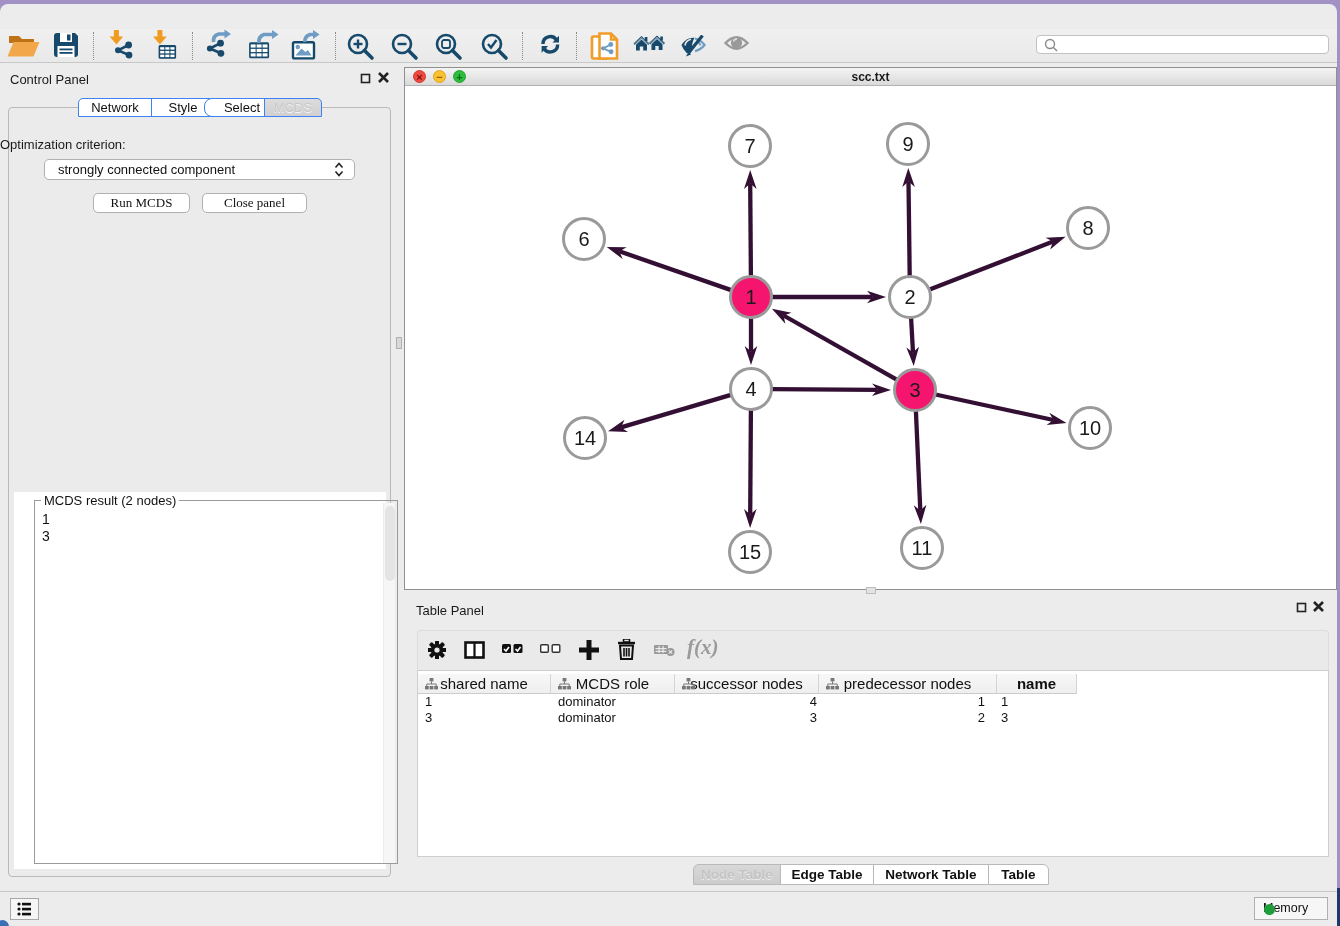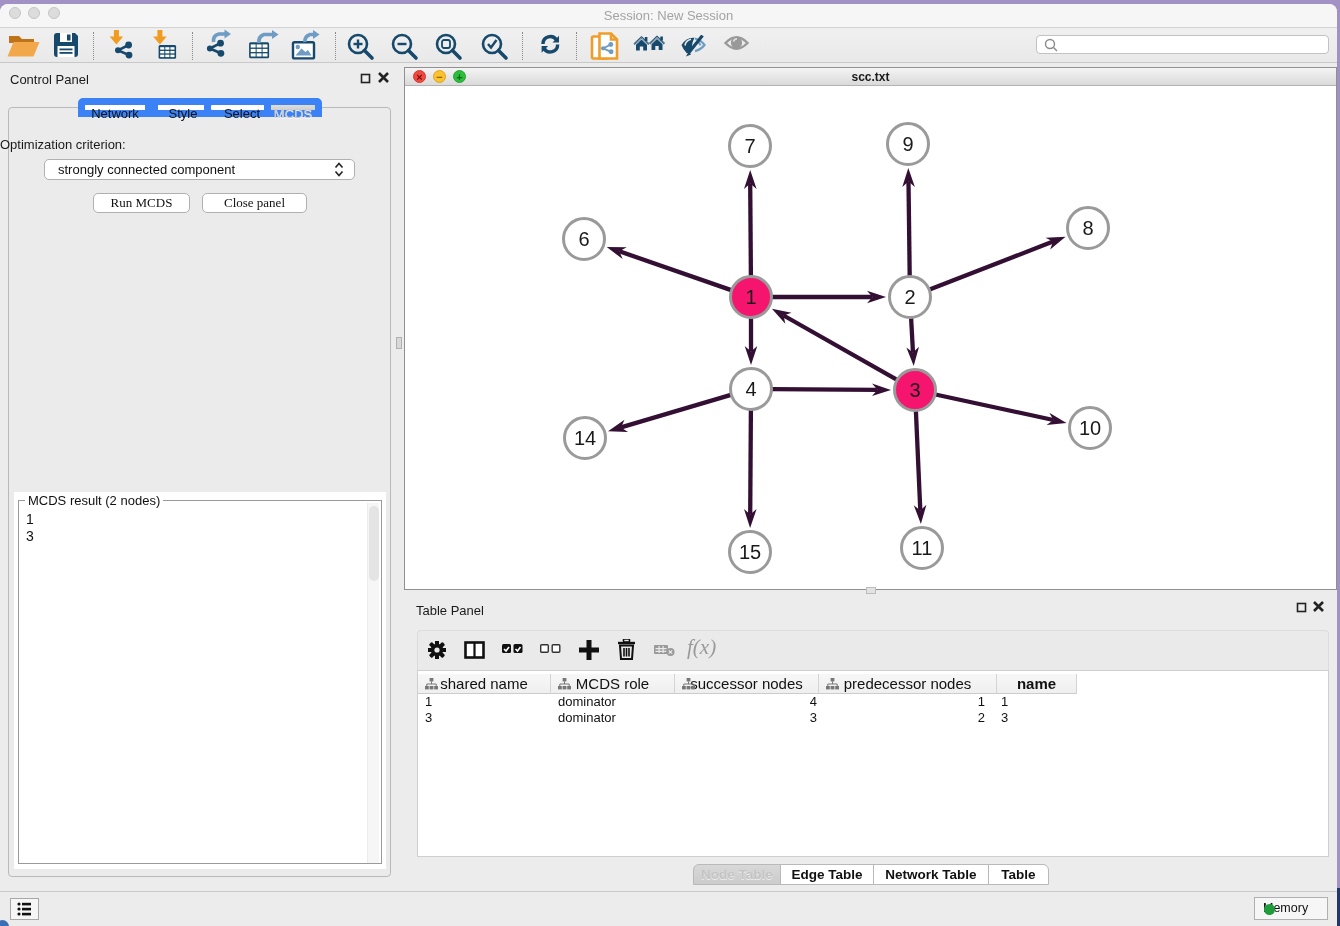--- a/index.html
+++ b/index.html
@@ -9,27 +9,27 @@
 #appwin { position:absolute; left:0; top:4px; width:1337px; height:922px; background:#ececec; border-radius:8px 8px 0 0; }
 #titlebar { position:absolute; left:0; top:0; width:1337px; height:24px; background:#f6f6f6; border-radius:8px 8px 0 0; border-bottom:1px solid #d4d4d4; }
 .tl { position:absolute; top:3px; width:12px; height:12px; border-radius:50%; background:#dcdcdc; border:1px solid #c6c6c6; }
 #apptitle { position:absolute; top:4px; left:0; width:100%; text-align:center; font-size:13px; color:#a3a3a3; }
 #toolbar { position:absolute; left:0; top:25px; width:1337px; height:34px; background:linear-gradient(#f0f0f0,#e9e9e9); border-bottom:1px solid #c8c8c8; }
 .tsep { position:absolute; top:3px; height:28px; width:0; border-left:1px dotted #8a8a8a; }
 #searchbox { position:absolute; left:1036px; top:6px; width:293px; height:19px; background:#fff; border:1px solid #c2c2c2; border-radius:4px; }
 
 #cp-title { position:absolute; left:10px; top:68px; font-size:13px; color:#1a1a1a; }
 #cp-tabpane { position:absolute; left:8px; top:103px; width:383px; height:770px; border:1px solid #b9b9b9; border-radius:4px; background:#ebebeb; }
-.tab { position:absolute; top:94px; height:19px; background:#fff; border:7px solid #3b82f6; font-size:13px; text-align:center; line-height:18px; color:#111; }
+.tab { position:absolute; top:94px; height:19px; background:#fff; border:1px solid #3b82f6; font-size:13px; text-align:center; line-height:18px; color:#111; }
 .tabsel { background:linear-gradient(#dcdcdc,#d0d0d0); color:#c8c8c8; text-shadow:0 1px 0 #f5f5f5; }
 #optlabel { position:absolute; left:0; top:133px; width:400px; text-align:left; font-size:13px; color:#1a1a1a; }
 #combo { position:absolute; left:44px; top:155px; width:311px; height:21px; background:#fff; border:1px solid #b0b0b0; border-radius:5px; font-size:13px; line-height:19px; padding-left:13px; color:#111; }
 .btn { position:absolute; top:189px; height:20px; background:#fff; border:1px solid #b0b0b0; border-radius:5px; font-size:13px; text-align:center; line-height:18px; color:#111;font-family:Liberation Serif, serif; }
 #resultwrap { position:absolute; left:14px; top:488px; width:372px; height:377px; background:#fff; }
-#resultbox { position:absolute; left:4px; top:8px; width:364px; height:364px; border:1px solid #9a9a9a;padding-left:44px; }
+#resultbox { position:absolute; left:20px; top:8px; width:364px; height:364px; border:1px solid #9a9a9a;padding-left:44px; }
 #resultlabel { position:absolute; left:6px; top:-8px; background:#fff; padding:0 3px; font-size:13px; color:#111; }
 #rb-scroll { position:absolute; right:2px; top:2px; width:12px; height:360px; background:#f6f6f6; border-left:1px solid #ececec; }
 #rb-thumb { position:absolute; left:1px; top:3px; width:10px; height:75px; background:#e4e4e4; border-radius:5px; }
 
 #sccwin { position:absolute; left:404px; top:63px; width:933px; height:523px; border:1px solid #909090; background:#fff; }
 #scc-titlebar { position:absolute; left:0; top:0; width:100%; height:18px; background:linear-gradient(#f4f4f4,#dadada); border-bottom:1px solid #b3b3b3; }
 #scc-title { position:absolute; top:2px; width:100%; text-align:center; font-size:12px; font-weight:bold; color:#1a1a1a; }
 .mtl { position:absolute; top:1.5px; width:13px; height:13px; border-radius:50%; font-size:11px; line-height:12px; text-align:center; font-weight:bold; }
 
 #tp-title { position:absolute; left:416px; top:599px; font-size:13px; color:#1a1a1a; }
@@ -43,26 +43,20 @@
 #statusbar { position:absolute; left:0; top:887px; width:1337px; height:34px; background:#ececec; border-top:1px solid #c9c9c9; }
 #listbtn { position:absolute; left:10px; top:6px; width:29px; height:22px; background:#f6f6f6; border:1px solid #a8a8a8; }
 #membtn { position:absolute; left:1254px; top:5px; width:74px; height:23px; background:#f6f6f6; border:1px solid #b0b0b0; font-size:12.5px; line-height:21px; text-align:left; color:#111; padding-left:8px; }
 #memdot { position:absolute; left:9px; top:6px; width:11px; height:11px; border-radius:50%; background:#1f9d3c; }
 </style>
 </head>
 <body>
 <div style="position:absolute;right:0;top:888px;width:4px;height:38px;background:#24356b;"></div>
 <div style="position:absolute;left:-4px;top:920px;width:13px;height:13px;background:#3a6fb5;border-radius:50%;z-index:10;"></div>
 <div id="appwin">
-  <div id="titlebar">
-    <div class="tl" style="left:9px;"></div>
-    <div class="tl" style="left:28px;"></div>
-    <div class="tl" style="left:48px;"></div>
-    <div id="apptitle">Session: New Session</div>
-  </div>
   <div id="toolbar">
     <svg style="position:absolute;left:7px;top:1px" width="33" height="29">
         <path d="M2,6 h10 l3,3 h12 v4 H2 z" fill="#bf7318"></path>
         <path d="M6.5,12 h26 l-6,14.5 H0.5 z" fill="#f3a74b"></path>
       </svg>
     <svg style="position:absolute;left:52px;top:2px" width="28" height="28">
         <path d="M2,5 q0,-3 3,-3 h18 l3,3 v18 q0,3 -3,3 h-18 q-3,0 -3,-3 z" fill="#16496b"></path>
         <rect x="8" y="2" width="12" height="9" fill="#fff"></rect>
         <rect x="15" y="3.5" width="3.5" height="6" fill="#16496b"></rect>
         <rect x="5.5" y="15" width="17" height="11" fill="#fff"></rect>
@@ -348,21 +342,21 @@
       </svg>
     <svg style="position:absolute;left:236px;top:13px" width="22" height="12">
         <rect x="0" y="1" width="14" height="9" rx="1" fill="#9a9a9a"></rect>
         <rect x="1.5" y="4" width="11" height="1.2" fill="#eaeaea"></rect>
         <rect x="1.5" y="6.8" width="11" height="1.2" fill="#eaeaea"></rect>
         <rect x="4.5" y="2" width="1.2" height="7" fill="#eaeaea"></rect>
         <rect x="8.5" y="2" width="1.2" height="7" fill="#eaeaea"></rect>
         <circle cx="16.5" cy="8" r="4" fill="#9a9a9a"></circle>
         <path d="M14.8,6.3 L18.2,9.7 M18.2,6.3 L14.8,9.7" stroke="#eaeaea" stroke-width="1.2"></path>
       </svg>
-    <div style="position:absolute;left:269px;top:4px;font-family:'Liberation Serif',serif;font-style:italic;font-size:21px;color:#9a9a9a;">f(x)</div>
+    <div style="position:absolute;left:269px;top:4px;font-family:'Liberation Serif',serif;font-style:italic;font-size:21px;color:#9a9a9a;font-weight:bold;">f(x)</div>
   </div>
   <div id="tp-table">
     <div class="th" style="left:0px;width:133px;"><svg width="13" height="12" style="position:absolute;left:7px;top:4px">
           <rect x="4.6" y="0" width="3.8" height="3.4" fill="#777"></rect>
           <line x1="6.5" y1="3.4" x2="6.5" y2="6" stroke="#777" stroke-width="1"></line>
           <line x1="1.8" y1="6" x2="11.2" y2="6" stroke="#777" stroke-width="1"></line>
           <line x1="1.8" y1="6" x2="1.8" y2="8" stroke="#777" stroke-width="1"></line>
           <line x1="11.2" y1="6" x2="11.2" y2="8" stroke="#777" stroke-width="1"></line>
           <rect x="0" y="8" width="3.8" height="3.4" fill="#777"></rect>
           <rect x="4.6" y="8" width="3.8" height="3.4" fill="#777"></rect>

